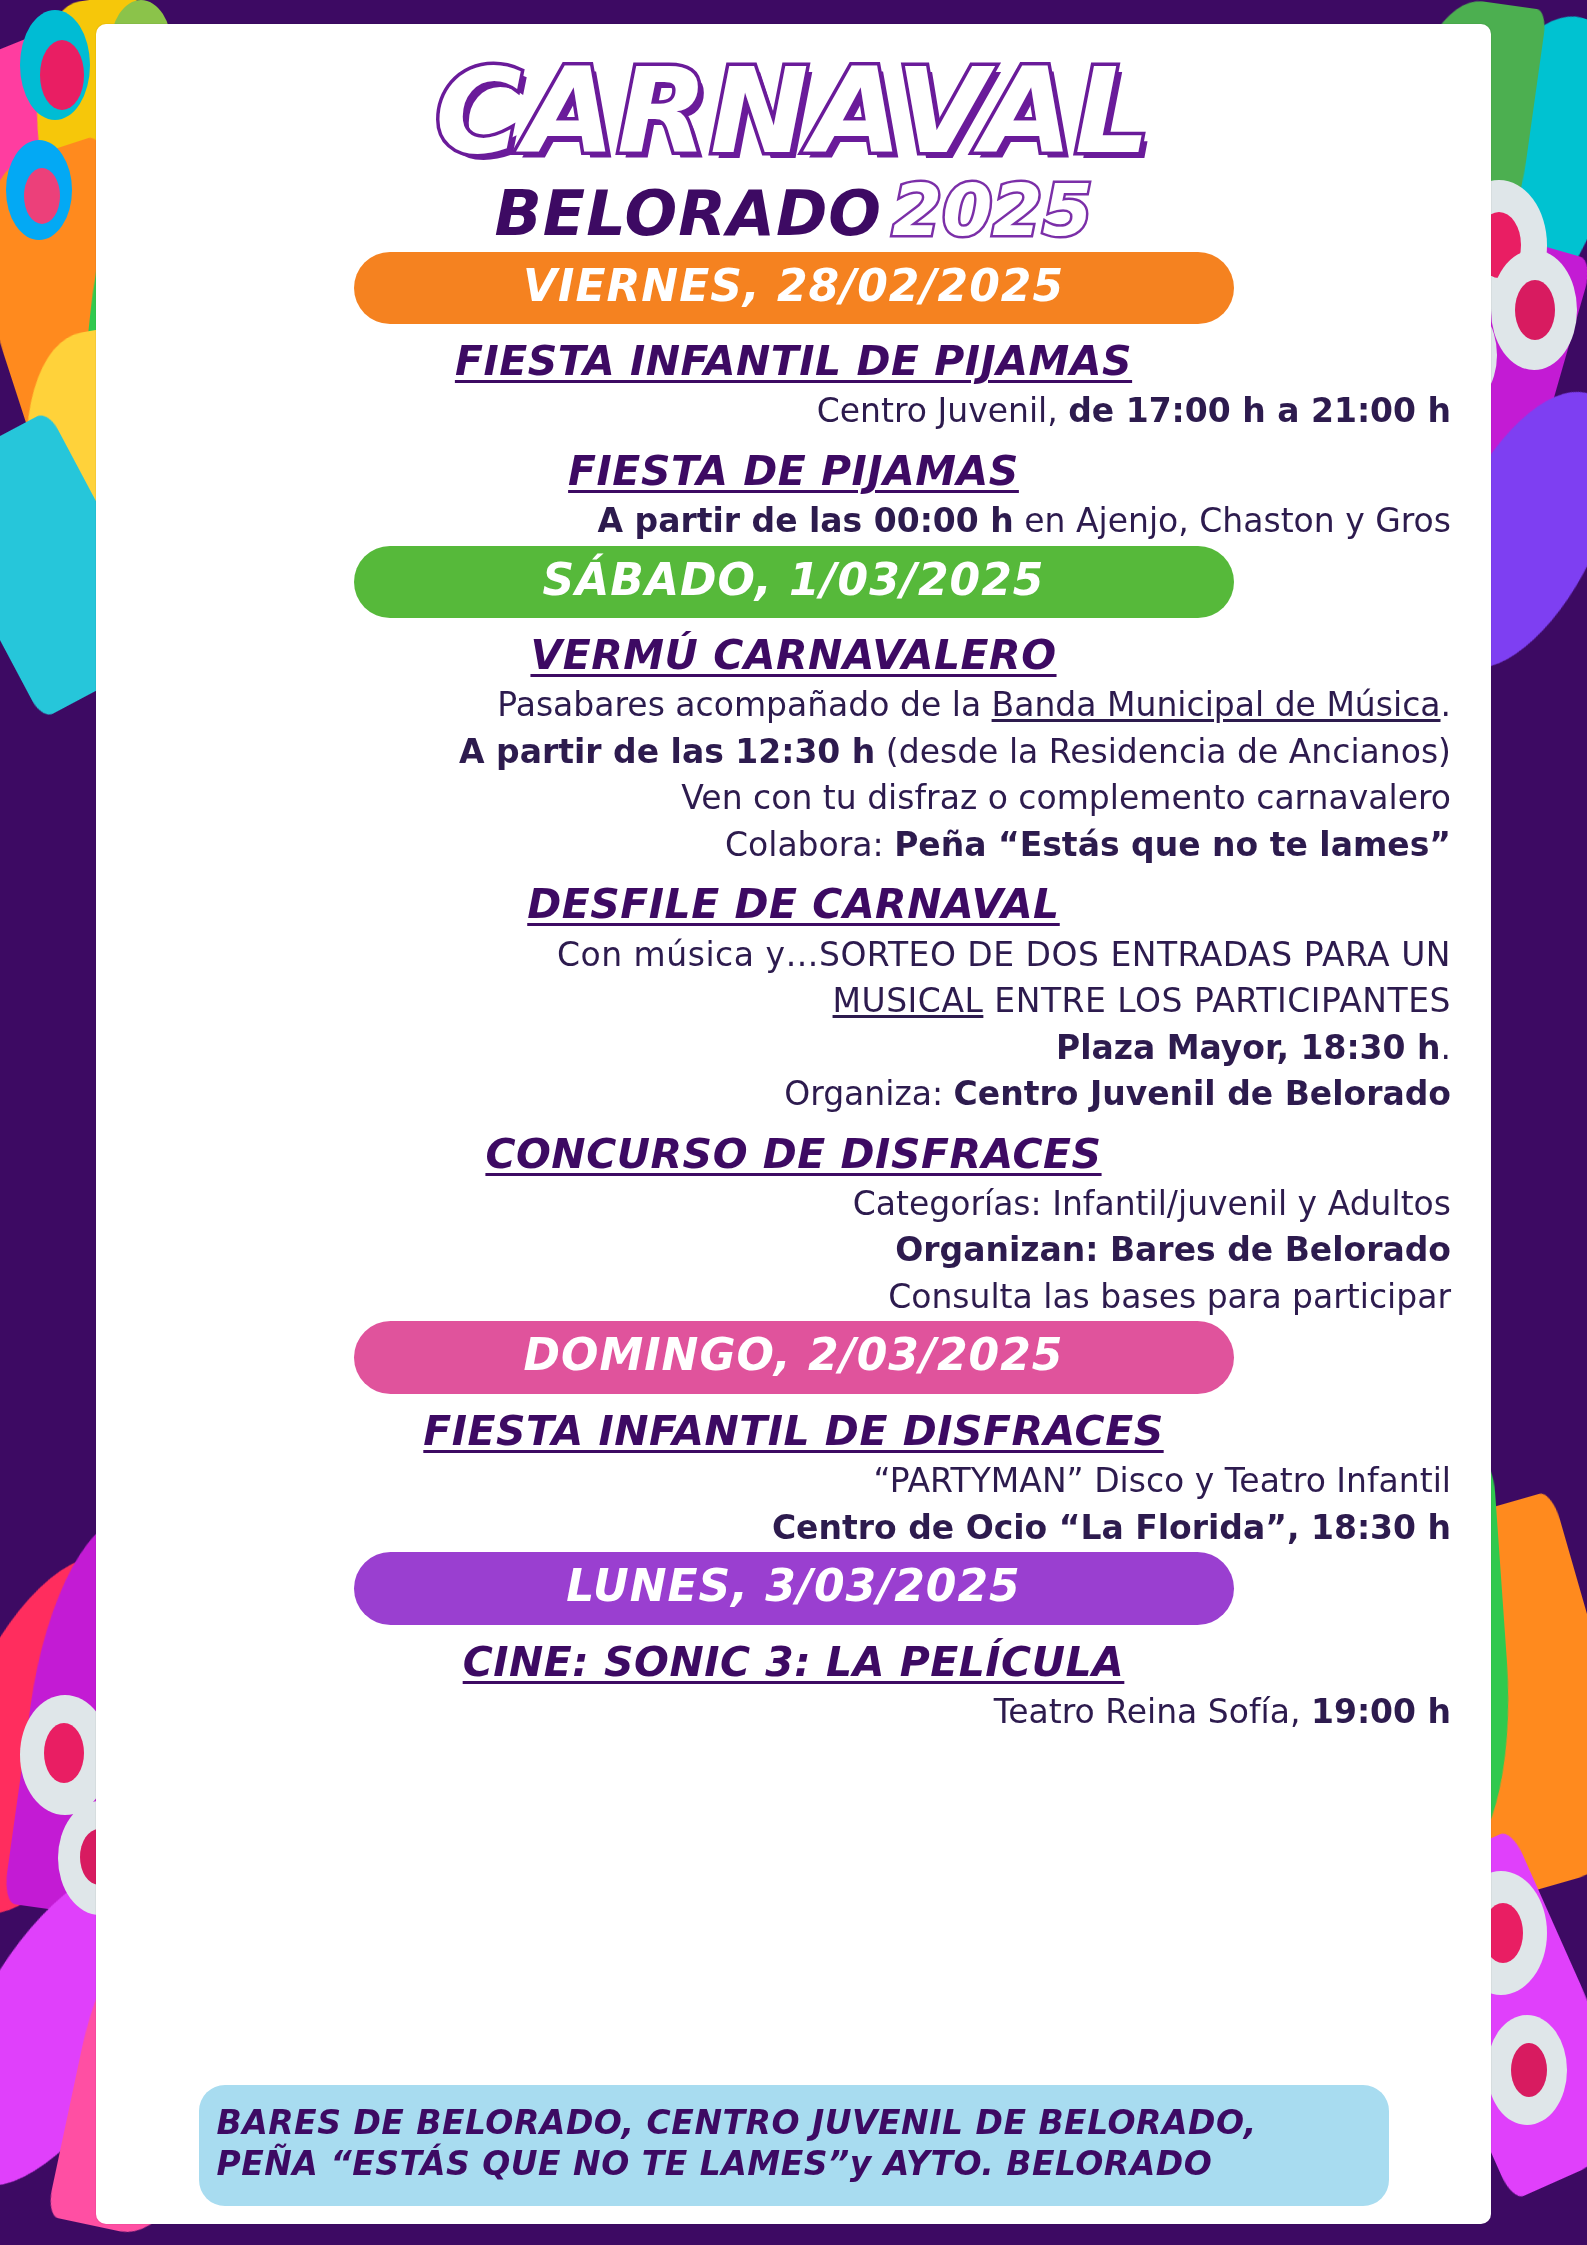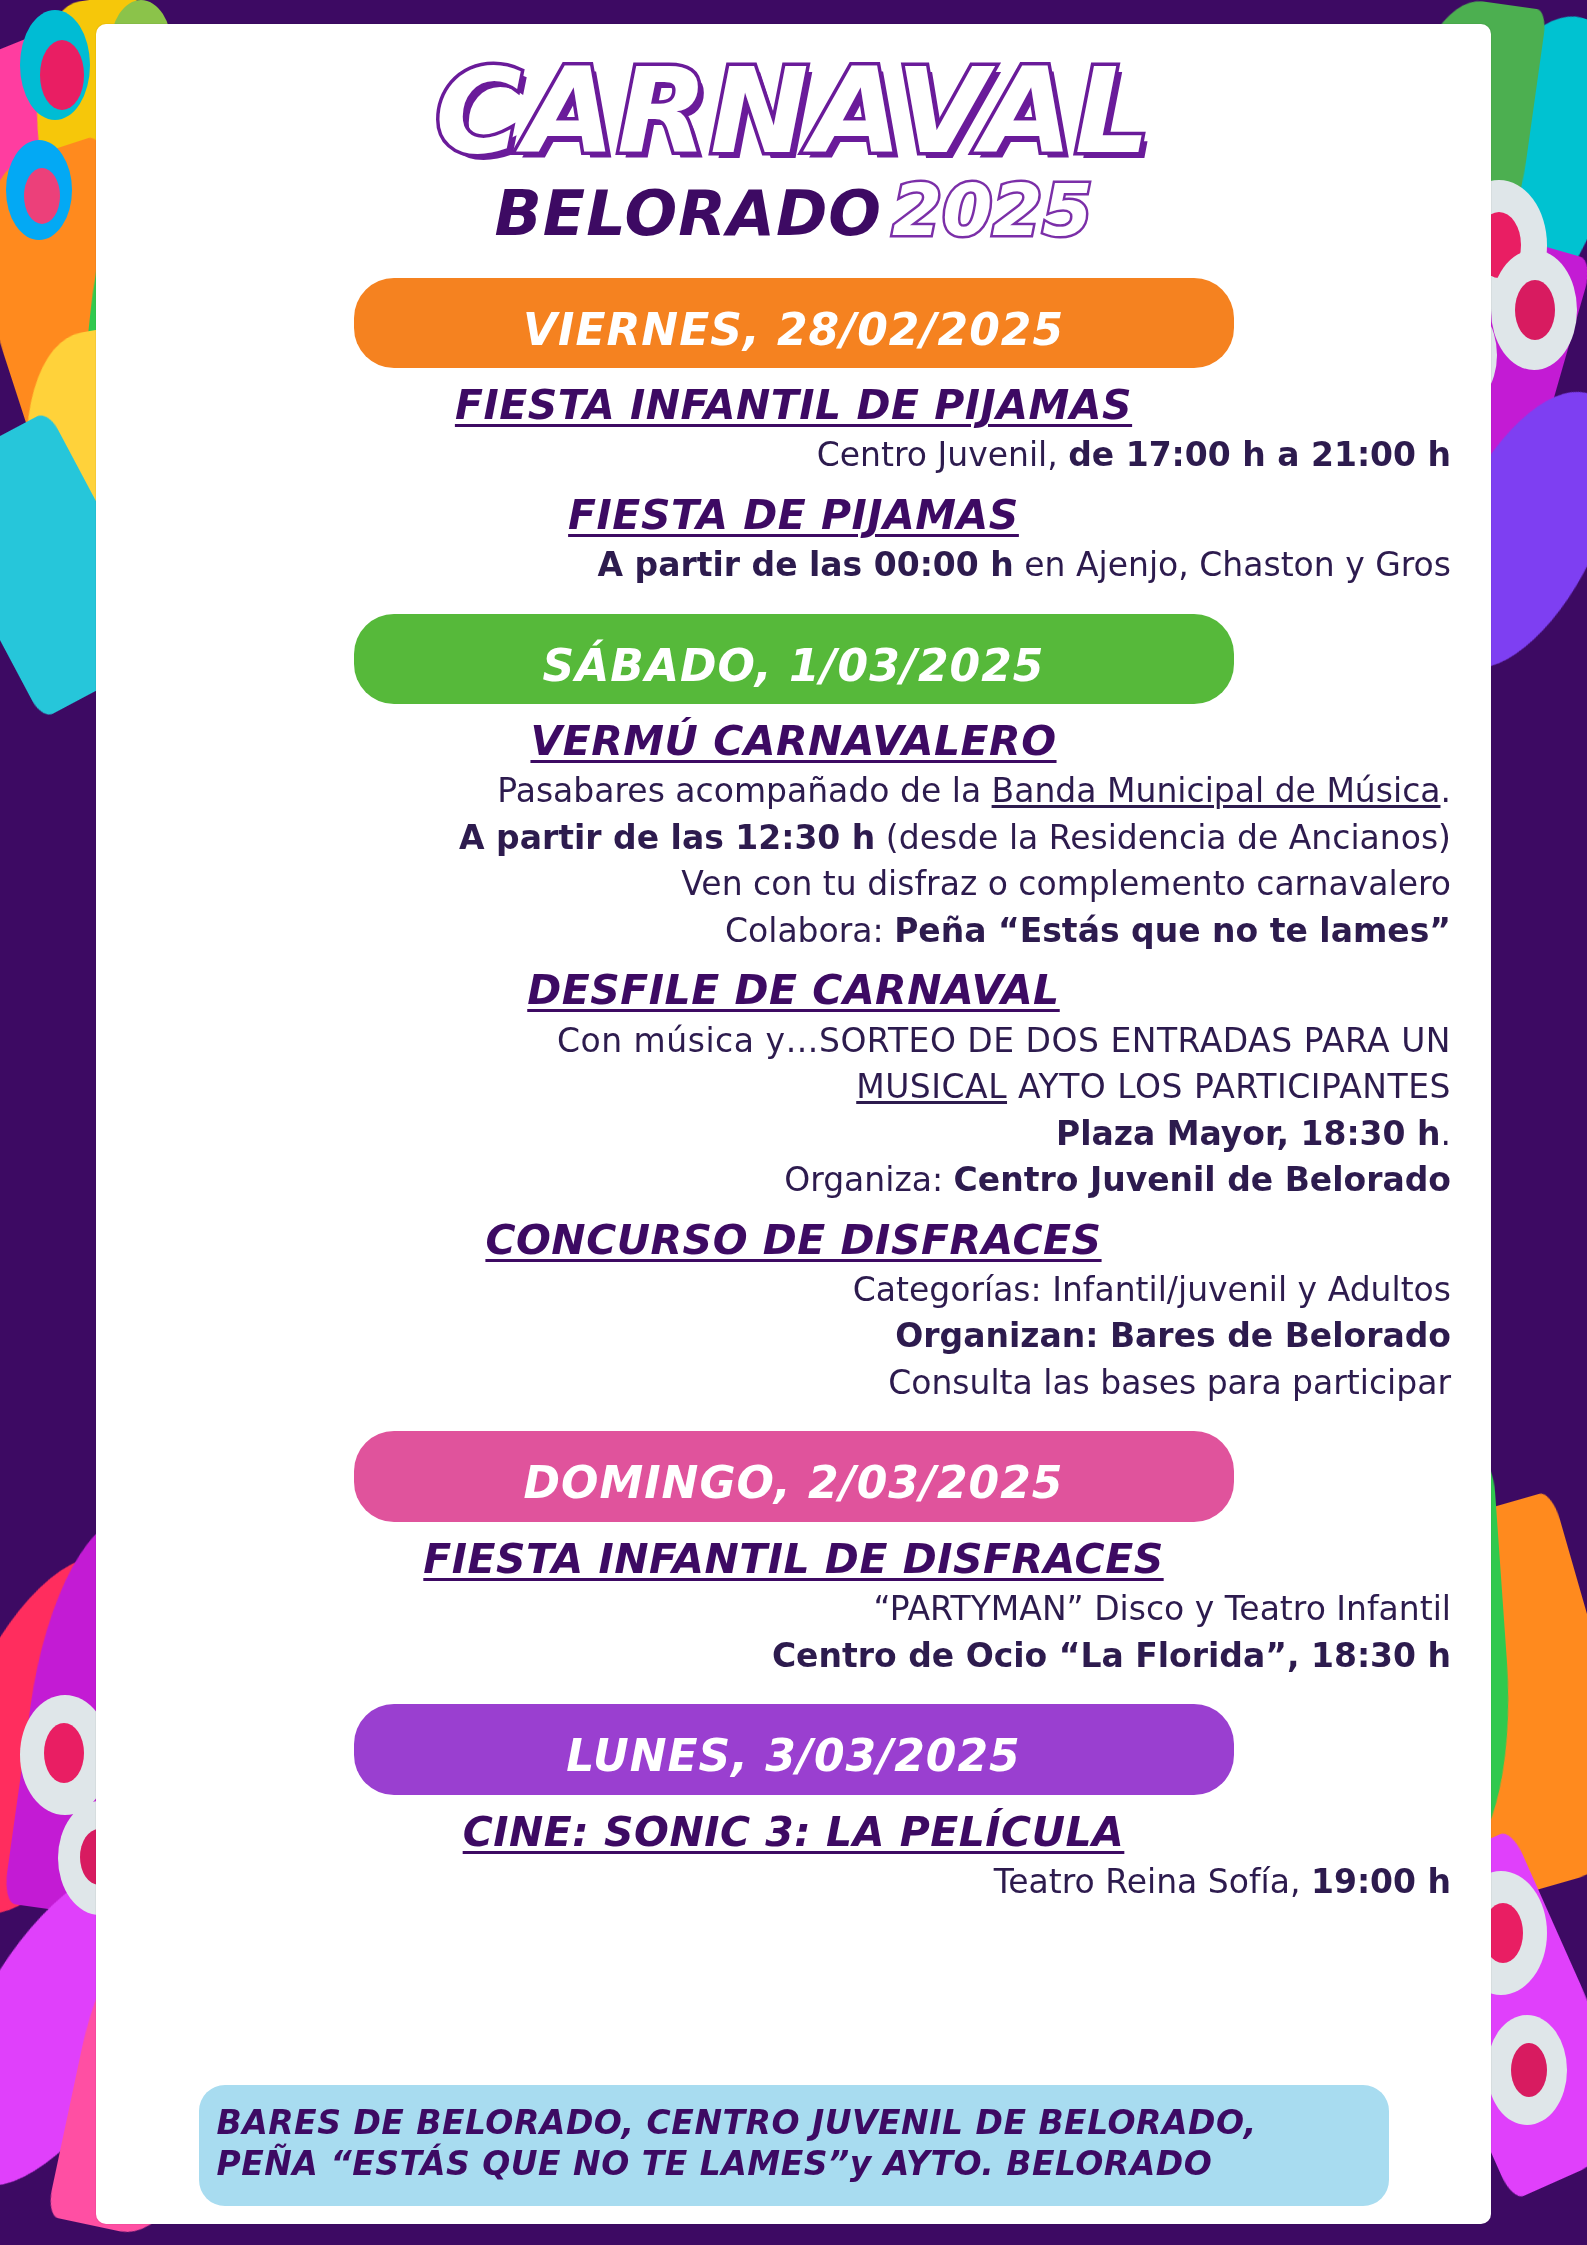--- a/index.html
+++ b/index.html
@@ -91,30 +91,30 @@
     font-weight: bold;
     font-style: italic;
     font-size: 72px;
     color: #ffffff;
     -webkit-text-stroke: 5px #7b2fa8;
     paint-order: stroke fill;
   }
 
   
   .banner {
-    margin: 26px auto 10px auto;
+    margin: 0 auto 10px auto;
     width: 880px;
     max-width: 92%;
     border-radius: 40px;
     color: #ffffff;
     font-weight: bold;
     font-style: italic;
     font-size: 44px;
     letter-spacing: 1px;
-    padding: 28px 0 14px 0;
+    padding: 10px 0 14px 0;
     line-height: 1.1;
   }
   .banner-orange { background: #f58220; }
   .banner-green  { background: #56b93a; }
   .banner-pink   { background: #e0539c; }
   .banner-purple { background: #9a3fd0; }
 
   
   .event-title {
     margin: 14px 0 4px 0;
@@ -255,21 +255,21 @@
       <b>A partir de las 12:30 h</b><span> (desde la Residencia de Ancianos)</span>
     </p>
     <p class="event-line">Ven con tu disfraz o complemento carnavalero</p>
     <p class="event-line">
       <span>Colabora: </span><b>Peña “Estás que no te lames”</b>
     </p>
 
     <div class="event-title">DESFILE DE CARNAVAL</div>
     <p class="event-line caps">Con música  y…SORTEO DE DOS ENTRADAS PARA UN</p>
     <p class="event-line caps">
-      <u>MUSICAL</u><span> AYTO LOS PARTICIPANTES</span>
+      <u>MUSICAL</u><span> ENTRE LOS PARTICIPANTES</span>
     </p>
     <p class="event-line">
       <b>Plaza Mayor, 18:30 h</b><span>.</span>
     </p>
     <p class="event-line">
       <span>Organiza: </span><b>Centro Juvenil de Belorado</b>
     </p>
 
     <div class="event-title">CONCURSO DE DISFRACES</div>
     <p class="event-line">Categorías: Infantil/juvenil y Adultos</p>

